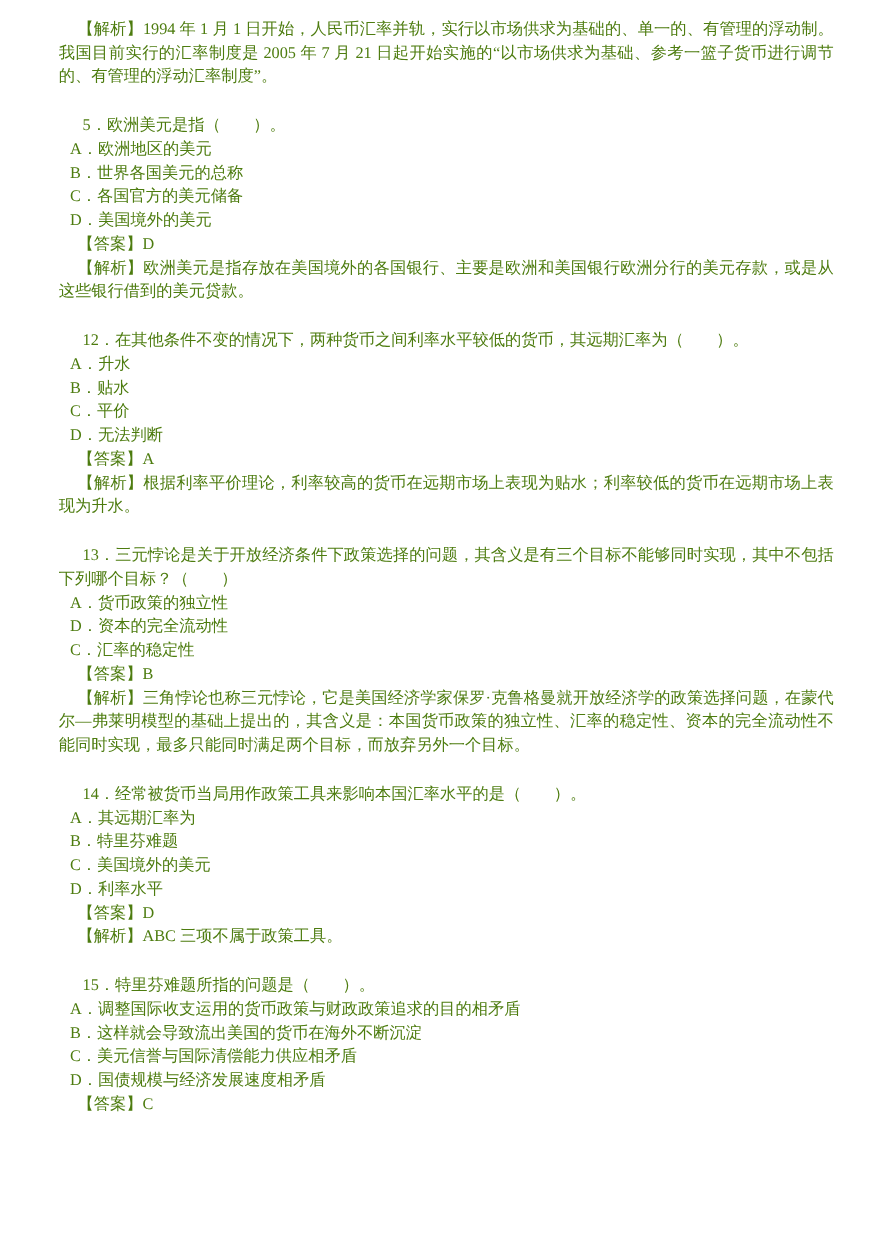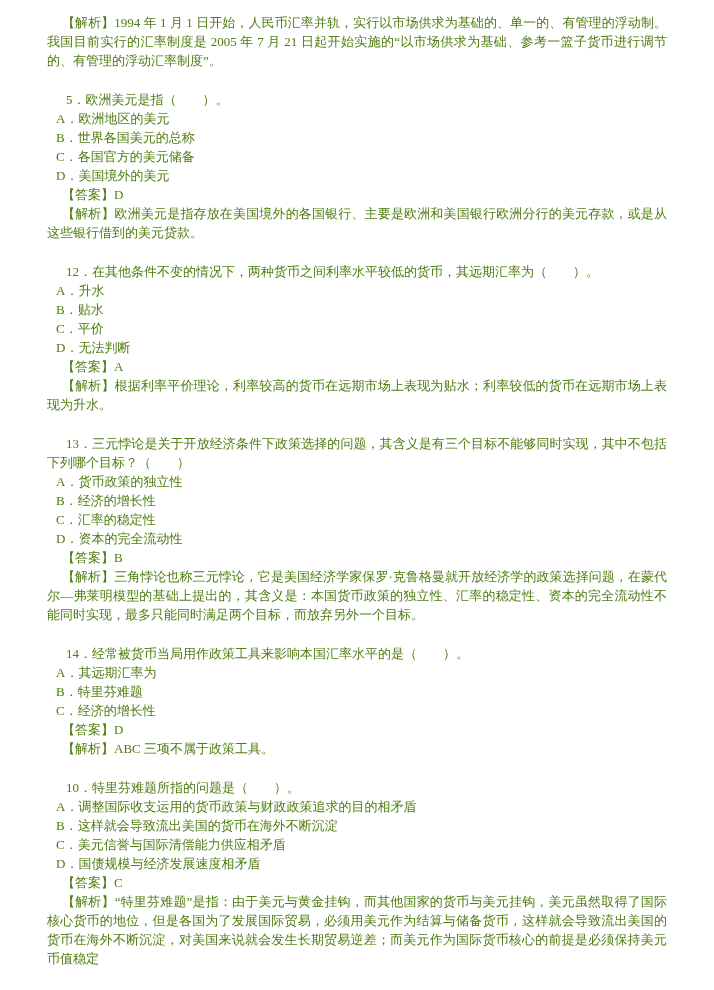--- a/index.html
+++ b/index.html
@@ -55,39 +55,38 @@
     <p class="option">B．贴水</p>
     <p class="option">C．平价</p>
     <p class="option">D．无法判断</p>
     <p class="meta">【答案】A</p>
     <p class="meta">【解析】根据利率平价理论，利率较高的货币在远期市场上表现为贴水；利率较低的货币在远期市场上表现为升水。</p>
   </div>
 
   <div class="qblock">
     <p class="stem">13．三元悖论是关于开放经济条件下政策选择的问题，其含义是有三个目标不能够同时实现，其中不包括下列哪个目标？（　　）</p>
     <p class="option">A．货币政策的独立性</p>
-    <p class="option">B．经济的增长性</p>
+    <p class="option">D．资本的完全流动性</p>
     <p class="option">C．汇率的稳定性</p>
-    <p class="option">D．资本的完全流动性</p>
     <p class="meta">【答案】B</p>
     <p class="meta">【解析】三角悖论也称三元悖论，它是美国经济学家保罗·克鲁格曼就开放经济学的政策选择问题，在蒙代尔—弗莱明模型的基础上提出的，其含义是：本国货币政策的独立性、汇率的稳定性、资本的完全流动性不能同时实现，最多只能同时满足两个目标，而放弃另外一个目标。</p>
   </div>
 
   <div class="qblock">
     <p class="stem">14．经常被货币当局用作政策工具来影响本国汇率水平的是（　　）。</p>
     <p class="option">A．其远期汇率为</p>
     <p class="option">B．特里芬难题</p>
-    <p class="option">C．经济的增长性</p>
+    <p class="option">C．美国境外的美元</p>
+    <p class="option">D．利率水平</p>
     <p class="meta">【答案】D</p>
     <p class="meta">【解析】ABC 三项不属于政策工具。</p>
   </div>
 
   <div class="qblock">
-    <p class="stem">10．特里芬难题所指的问题是（　　）。</p>
+    <p class="stem">15．特里芬难题所指的问题是（　　）。</p>
     <p class="option">A．调整国际收支运用的货币政策与财政政策追求的目的相矛盾</p>
     <p class="option">B．这样就会导致流出美国的货币在海外不断沉淀</p>
     <p class="option">C．美元信誉与国际清偿能力供应相矛盾</p>
     <p class="option">D．国债规模与经济发展速度相矛盾</p>
     <p class="meta">【答案】C</p>
-    <p class="meta">【解析】“特里芬难题”是指：由于美元与黄金挂钩，而其他国家的货币与美元挂钩，美元虽然取得了国际核心货币的地位，但是各国为了发展国际贸易，必须用美元作为结算与储备货币，这样就会导致流出美国的货币在海外不断沉淀，对美国来说就会发生长期贸易逆差；而美元作为国际货币核心的前提是必须保持美元币值稳定</p>
   </div>
 
 </div>
 
 </body></html>

